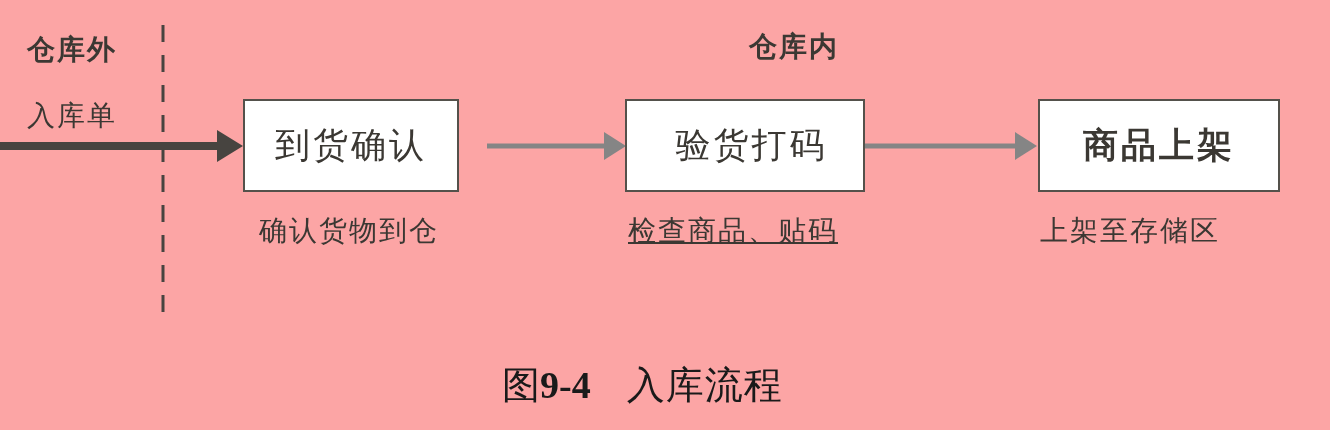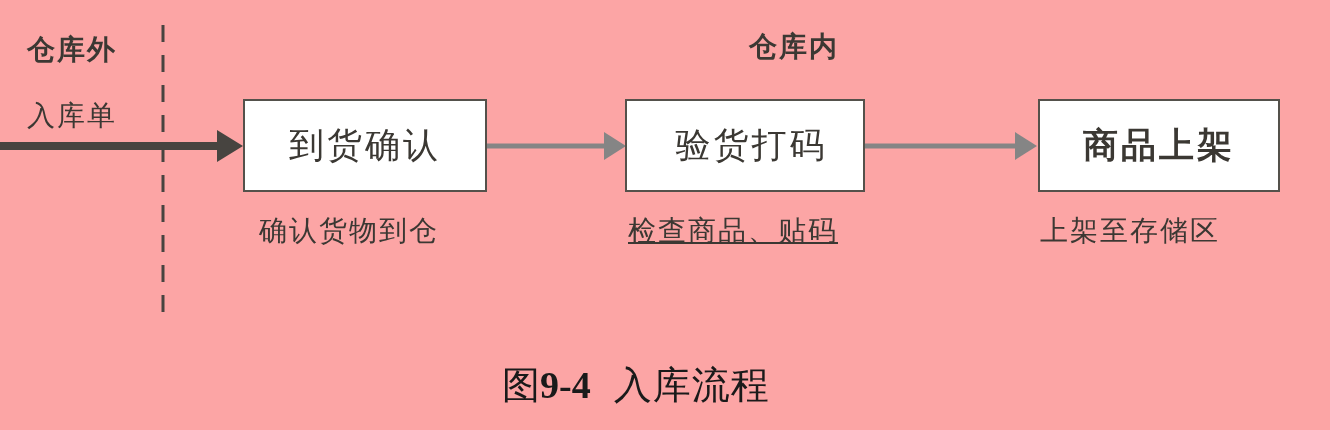--- a/index.html
+++ b/index.html
@@ -51,21 +51,21 @@
     display: flex;
     align-items: center;
     justify-content: center;
   }
   .step-box .step-title {
     font-size: 35px;
     letter-spacing: 3px;
     white-space: nowrap;
     color: #3b3833;
   }
-  .step-box.box-1 { left: 243px;  width: 244px; }
+  .step-box.box-1 { left: 243px;  width: 216px; }
   .step-box.box-2 { left: 625px;  width: 240px; padding-left: 13px; }
   .step-box.box-3 { left: 1038px; width: 242px; font-weight: bold; }
   .step-note {
     position: absolute;
     top: 212px;
     font-size: 28px;
     letter-spacing: 2px;
     white-space: nowrap;
     color: #3b3833;
   }
@@ -78,21 +78,21 @@
     top: 360px;
     font-family: "Liberation Serif", "DejaVu Serif", serif;
     font-size: 38px;
     white-space: nowrap;
     color: #1a1a1a;
   }
   .figure-caption .cap-number {
     font-weight: bold;
   }
   .figure-caption .cap-title {
-    margin-left: 23px;
+    margin-left: 36px;
     letter-spacing: 1px;
   }
 </style>
 </head>
 <body>
 
 <div class="canvas">
 
   <svg class="layer-svg" width="1330" height="430" viewBox="0 0 1330 430">
 

